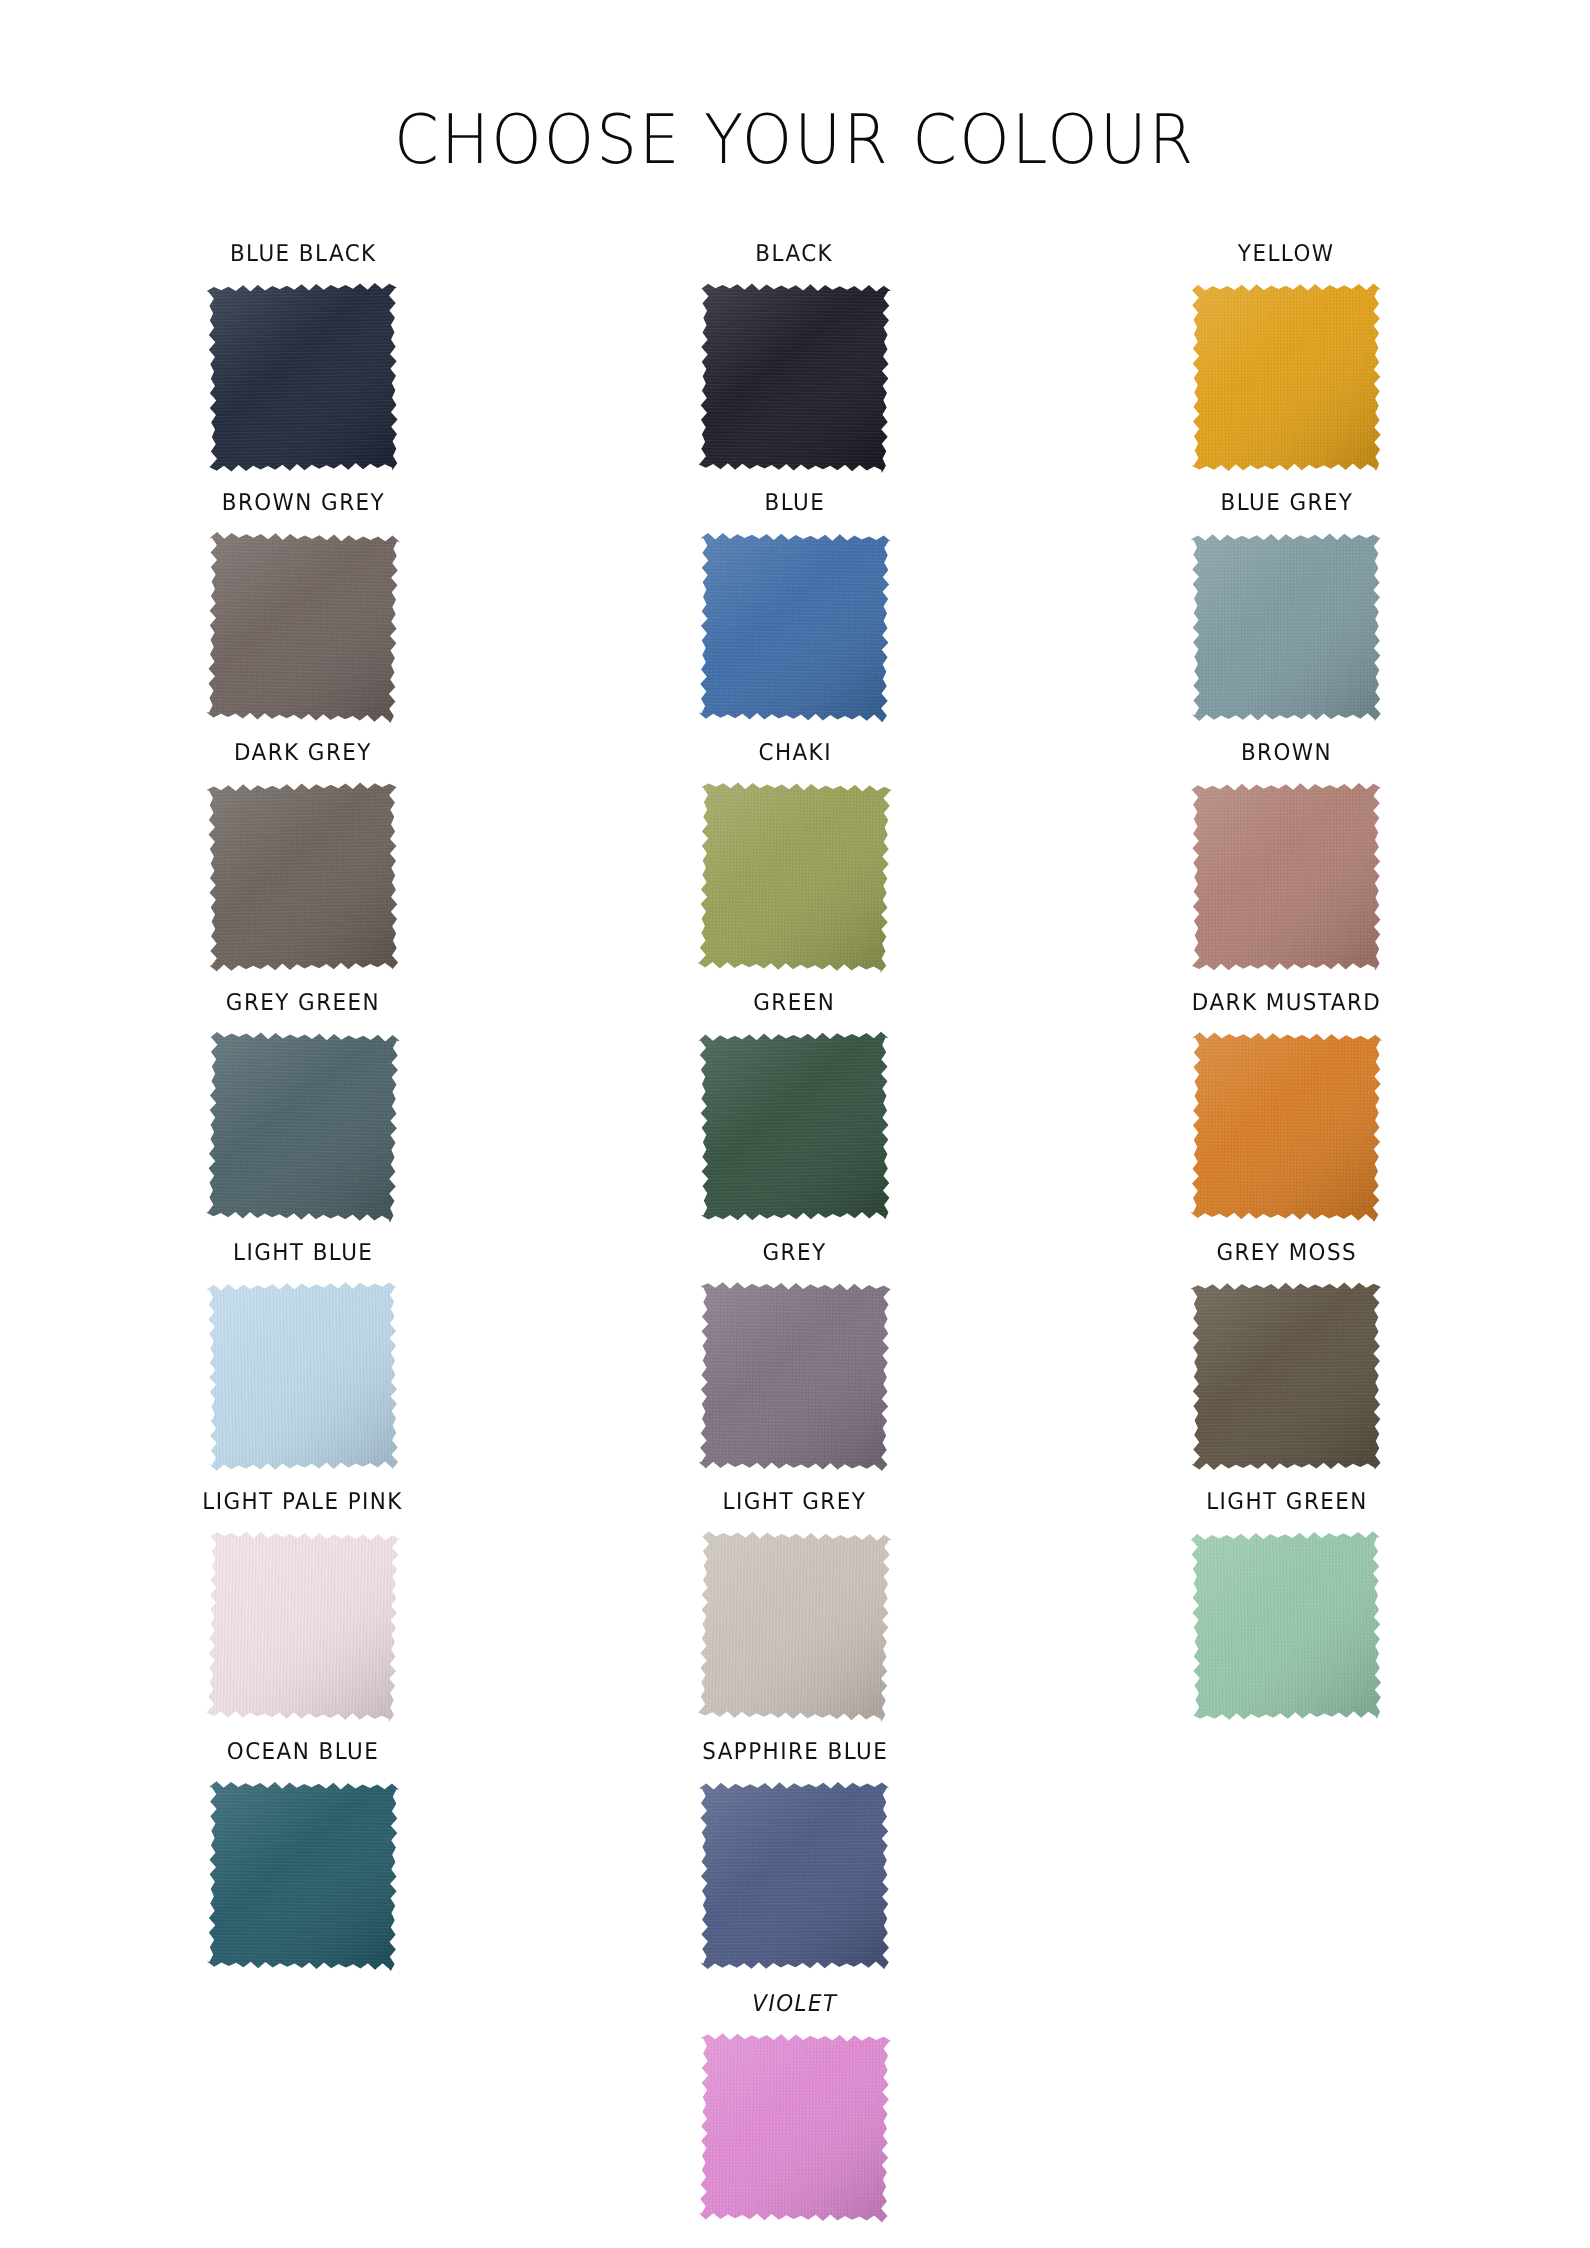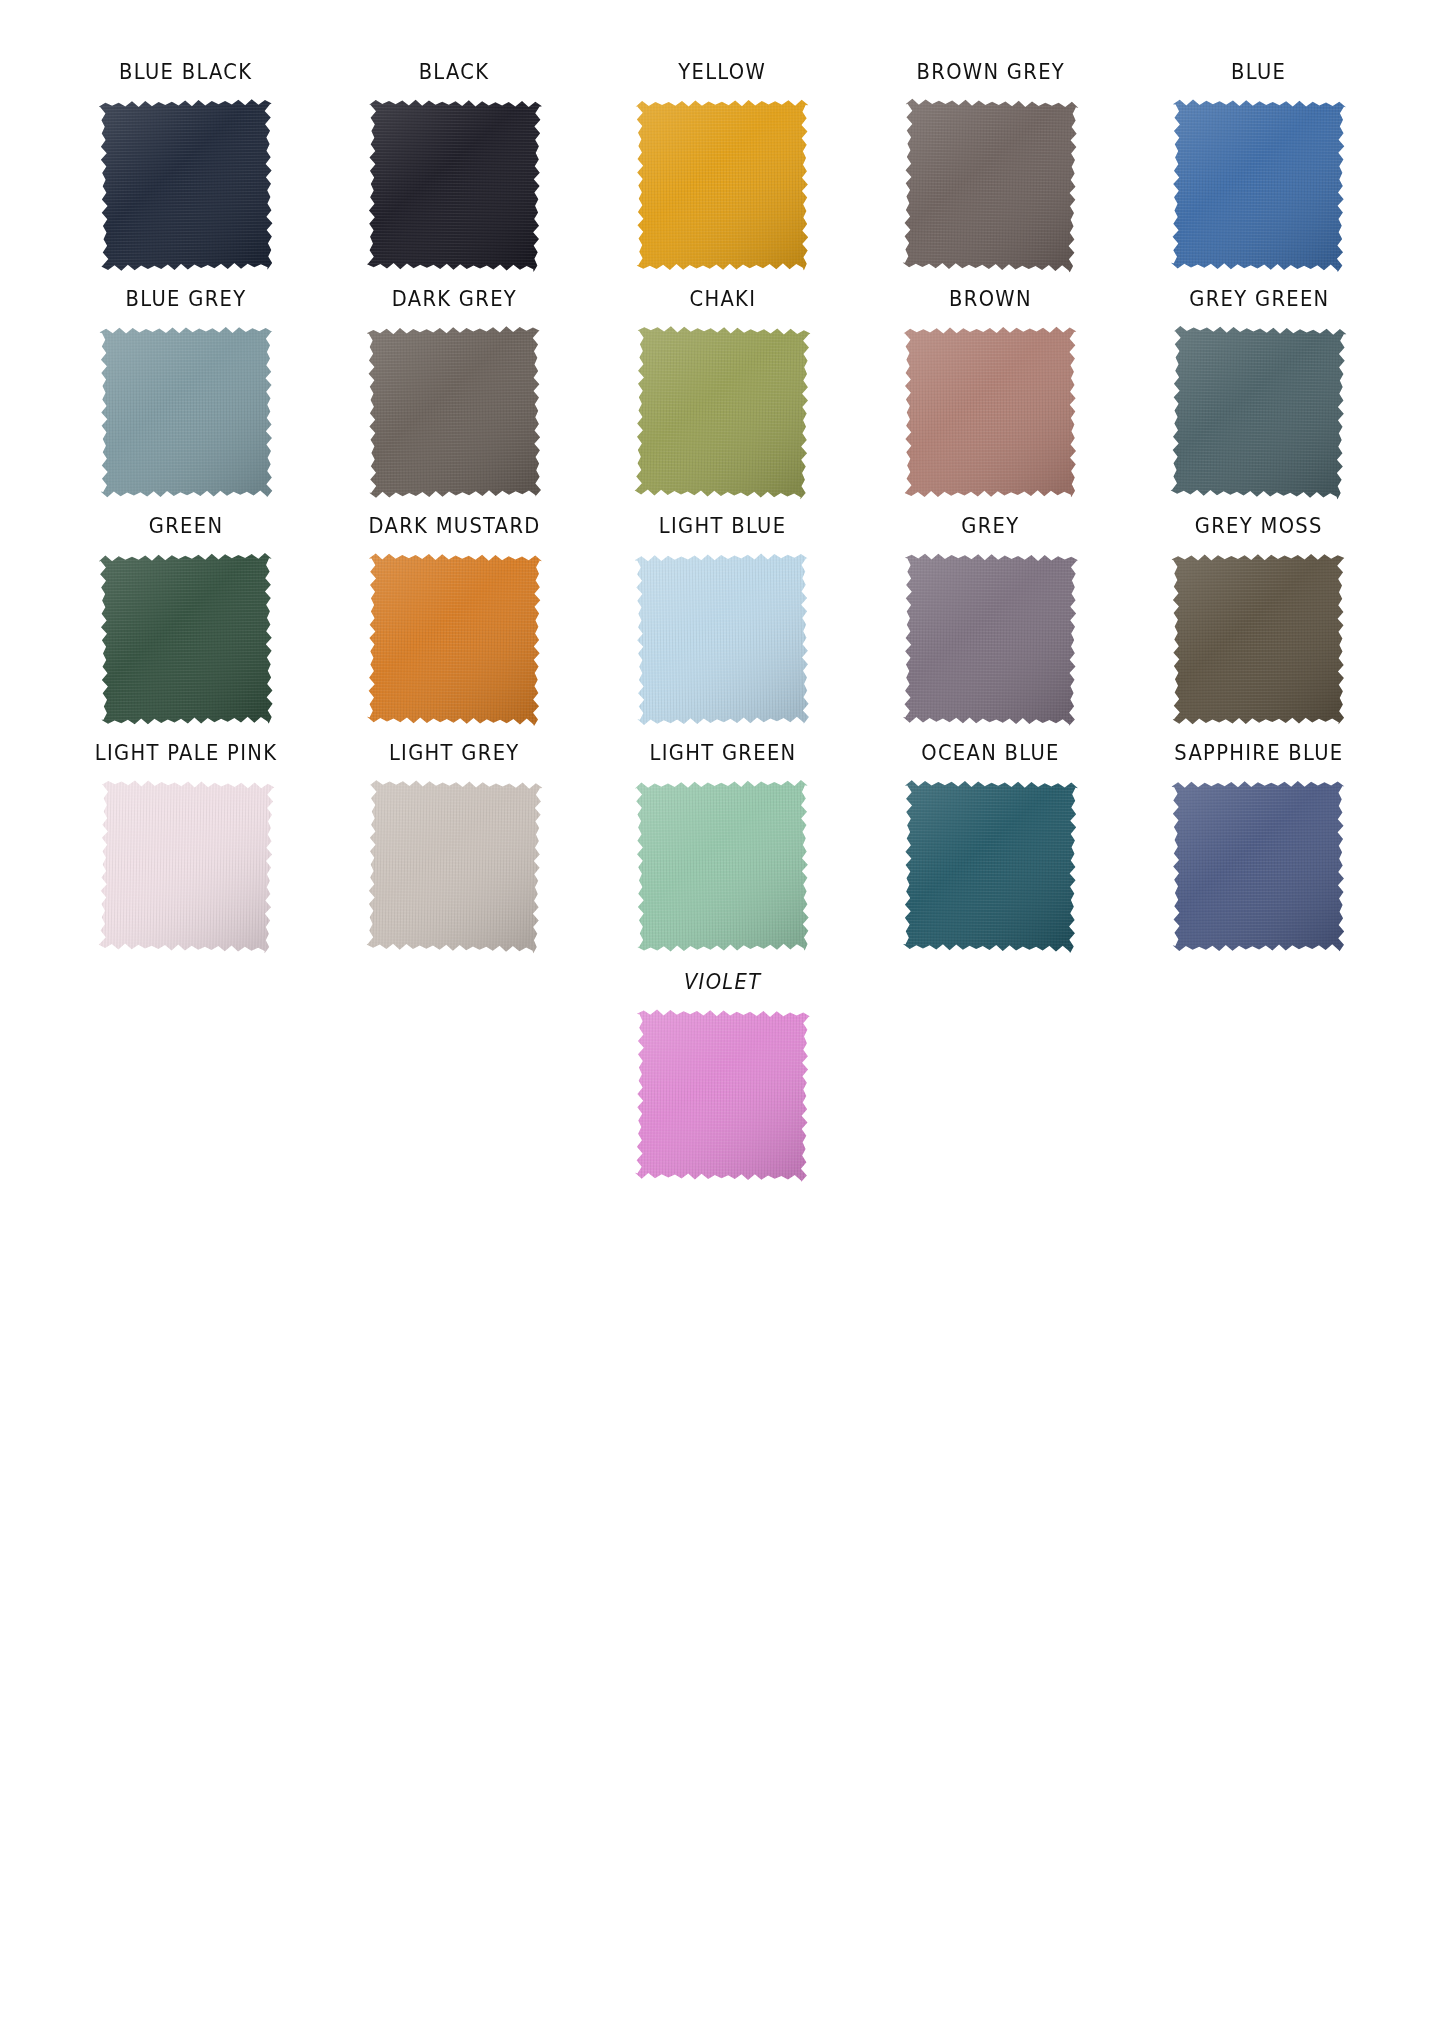--- a/index.html
+++ b/index.html
@@ -42,21 +42,21 @@
     line-height: 1.0;
     transform: scaleX(0.94);
     transform-origin: center;
   }
 
   
   .swatch-grid {
     margin-top: 62px;
     padding: 0 52px;
     display: grid;
-    grid-template-columns: repeat(5, 1fr);
+    grid-template-columns: repeat(3, 1fr);
     row-gap: 0px;
     column-gap: 0px;
   }
 
   .swatch-cell {
     display: flex;
     flex-direction: column;
     align-items: center;
     height: 227px;
   }
@@ -95,20 +95,23 @@
     justify-content: center;
     margin-top: 2px;
   }
   .last-row .swatch-cell { width: 25%; font-style: italic; }
 </style>
 </head>
 <body>
 
 <div class="page">
 
+  <div class="title-wrap">
+    <h1 id="page-title">CHOOSE YOUR COLOUR</h1>
+  </div>
 
   <div class="swatch-grid">
       <div class="swatch-cell">
         <div class="swatch-label">BLUE BLACK</div>
         <div class="swatch-chip tilt-a">
   <svg class="chip-svg" viewBox="0 0 173 172" preserveAspectRatio="none">
     <defs>
       <linearGradient id="g0" x1="0" y1="0" x2="0.85" y2="1">
         <stop offset="0%" stop-color="#ffffff" stop-opacity="0.16"></stop>
         <stop offset="45%" stop-color="#ffffff" stop-opacity="0.02"></stop>

